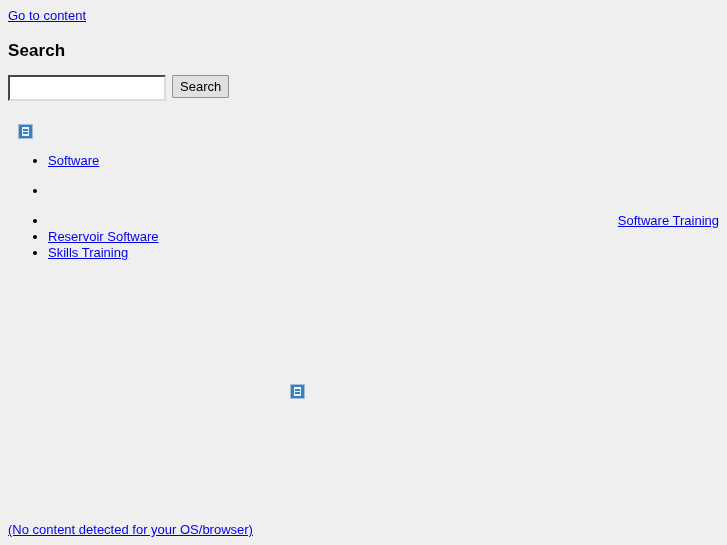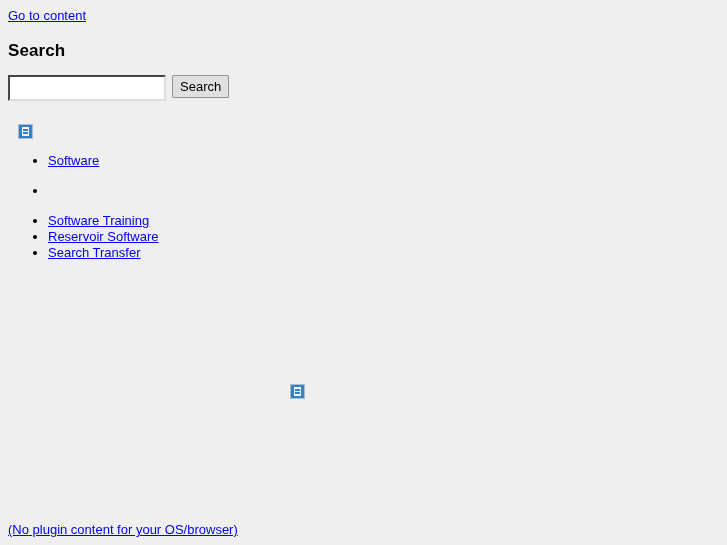--- a/index.html
+++ b/index.html
@@ -113,20 +113,21 @@
   ul.nav-list li {
     line-height: 16px;
     margin: 0;
     padding: 0;
   }
   li.spacer-item {
     margin-top: 14px !important;
   }
   li.group-start {
     margin-top: 14px !important;
+    text-align: right;
   }
   .tiny-link {
     font-size: 13px;
   }
   .center-image-row {
     position: absolute;
     left: 290px;
     top: 383px;
   }
   .footer-note {
@@ -163,25 +164,25 @@
     <li class="spacer-item">
       <a href="#" class="tiny-link"> </a>
     </li>
     <li class="group-start">
       <a href="#"> Software Training </a>
     </li>
     <li>
       <a href="#"> Reservoir Software </a>
     </li>
     <li>
-      <a href="#"> Search Transfer </a>
+      <a href="#"> Skills Training </a>
     </li>
   </ul>
 
 </div>
 
 <div class="center-image-row">
   <span class="broken-image"></span>
 </div>
 
 <div class="footer-note">
-  <a href="#">(No plugin content for your OS/browser)</a>
+  <a href="#">(No content detected for your OS/browser)</a>
 </div>
 
 </body></html>

